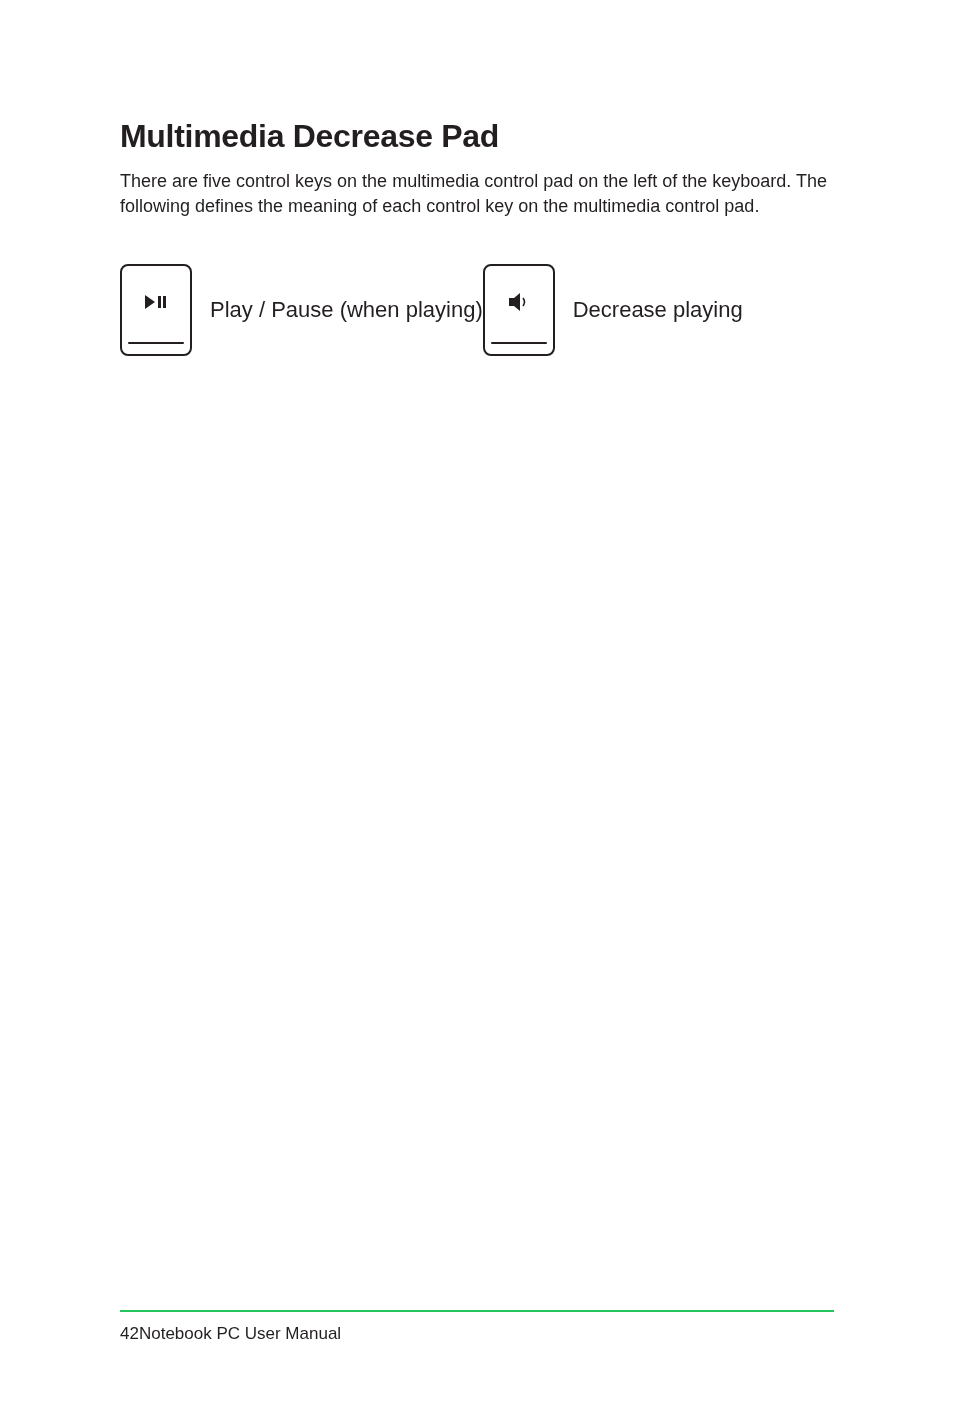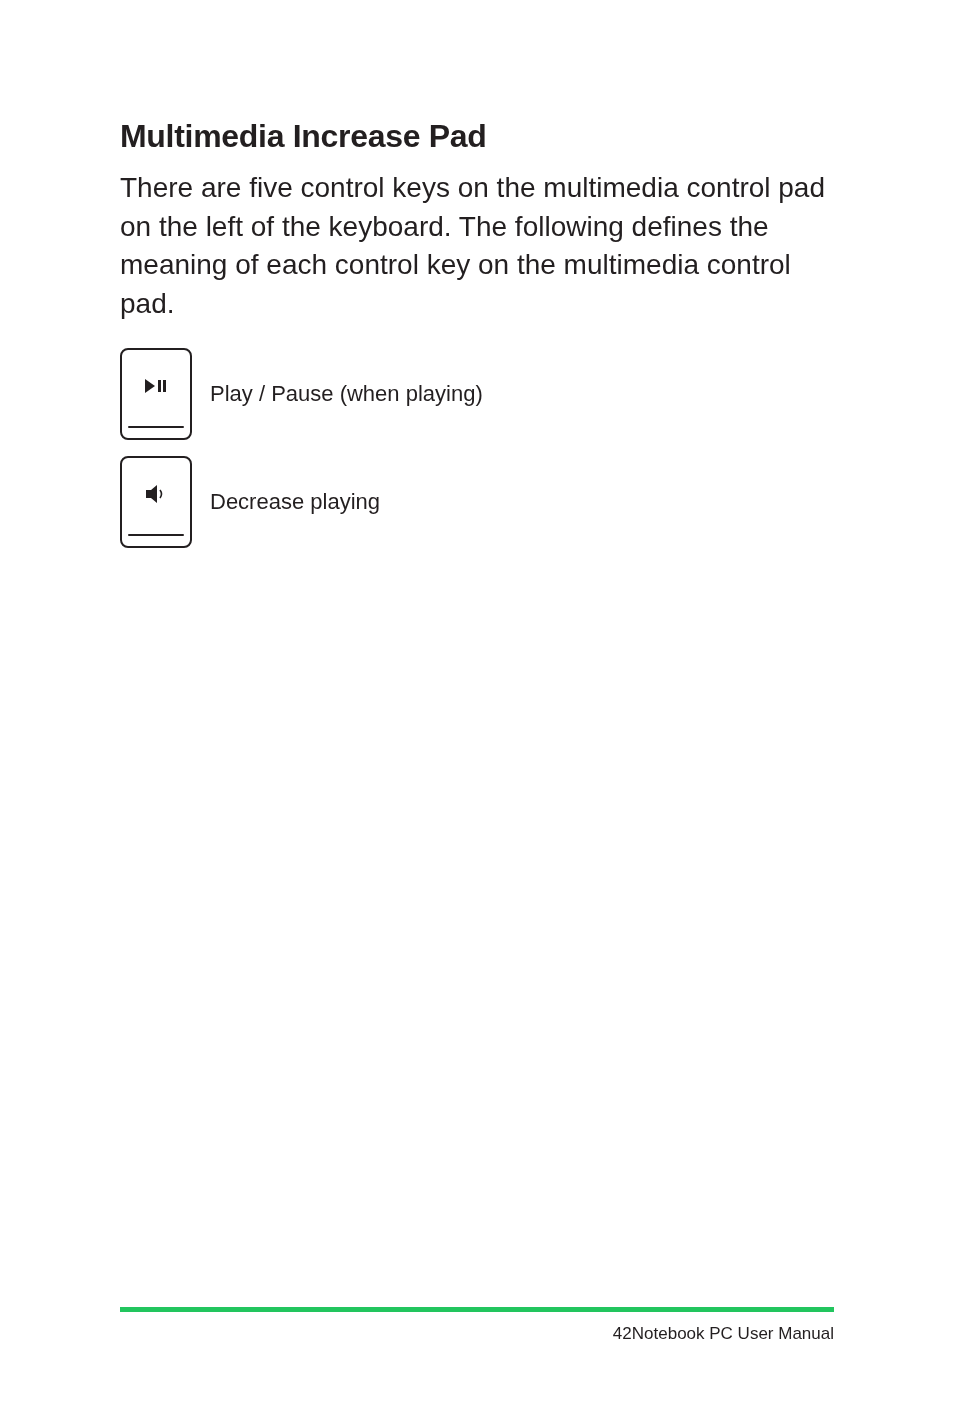--- a/index.html
+++ b/index.html
@@ -18,27 +18,27 @@
   .page {
     padding: 118px 120px 0 120px;
   }
   .heading {
     font-size: 32px;
     font-weight: 700;
     margin-bottom: 14px;
     letter-spacing: -0.3px;
   }
   .intro {
-    font-size: 28px;
+    font-size: 18px;
     line-height: 1.38;
-    margin-bottom: 16px;
+    margin-bottom: 37px;
   }
   .controls {
     display: flex;
-    flex-direction: column;
+    flex-direction: row;
   }
   .control-row {
     display: flex;
     align-items: center;
     height: 108px;
   }
   .key {
     width: 72px;
     height: 92px;
     border: 2px solid #231f20;
@@ -64,34 +64,34 @@
     transform: translateY(-8px);
   }
   .label {
     font-size: 22px;
   }
   .footer {
     position: absolute;
     bottom: 74px;
     left: 120px;
     right: 120px;
-    border-top: 5px solid #22c55e;
+    border-top: 2px solid #22c55e;
     padding-top: 12px;
     display: flex;
-    justify-content: flex-end;
+    justify-content: flex-start;
     font-size: 17px;
     color: #231f20;
   }
 </style>
 </head>
 <body>
 
 <div class="page">
 
-  <h2 class="heading">Multimedia Increase Pad</h2>
+  <h2 class="heading">Multimedia Decrease Pad</h2>
 
   <p class="intro">There are five control keys on the multimedia control pad on the left of the keyboard. The following defines the meaning of each control key on the multimedia control pad.</p>
 
   <div class="controls">
 
     <div class="control-row">
       <div class="key">
         <svg width="22" height="14" viewBox="0 0 22 14">
           <polygon points="0,0 10,7 0,14" fill="#231f20"></polygon>
           <rect x="13" y="1" width="3" height="12" fill="#231f20"></rect>

